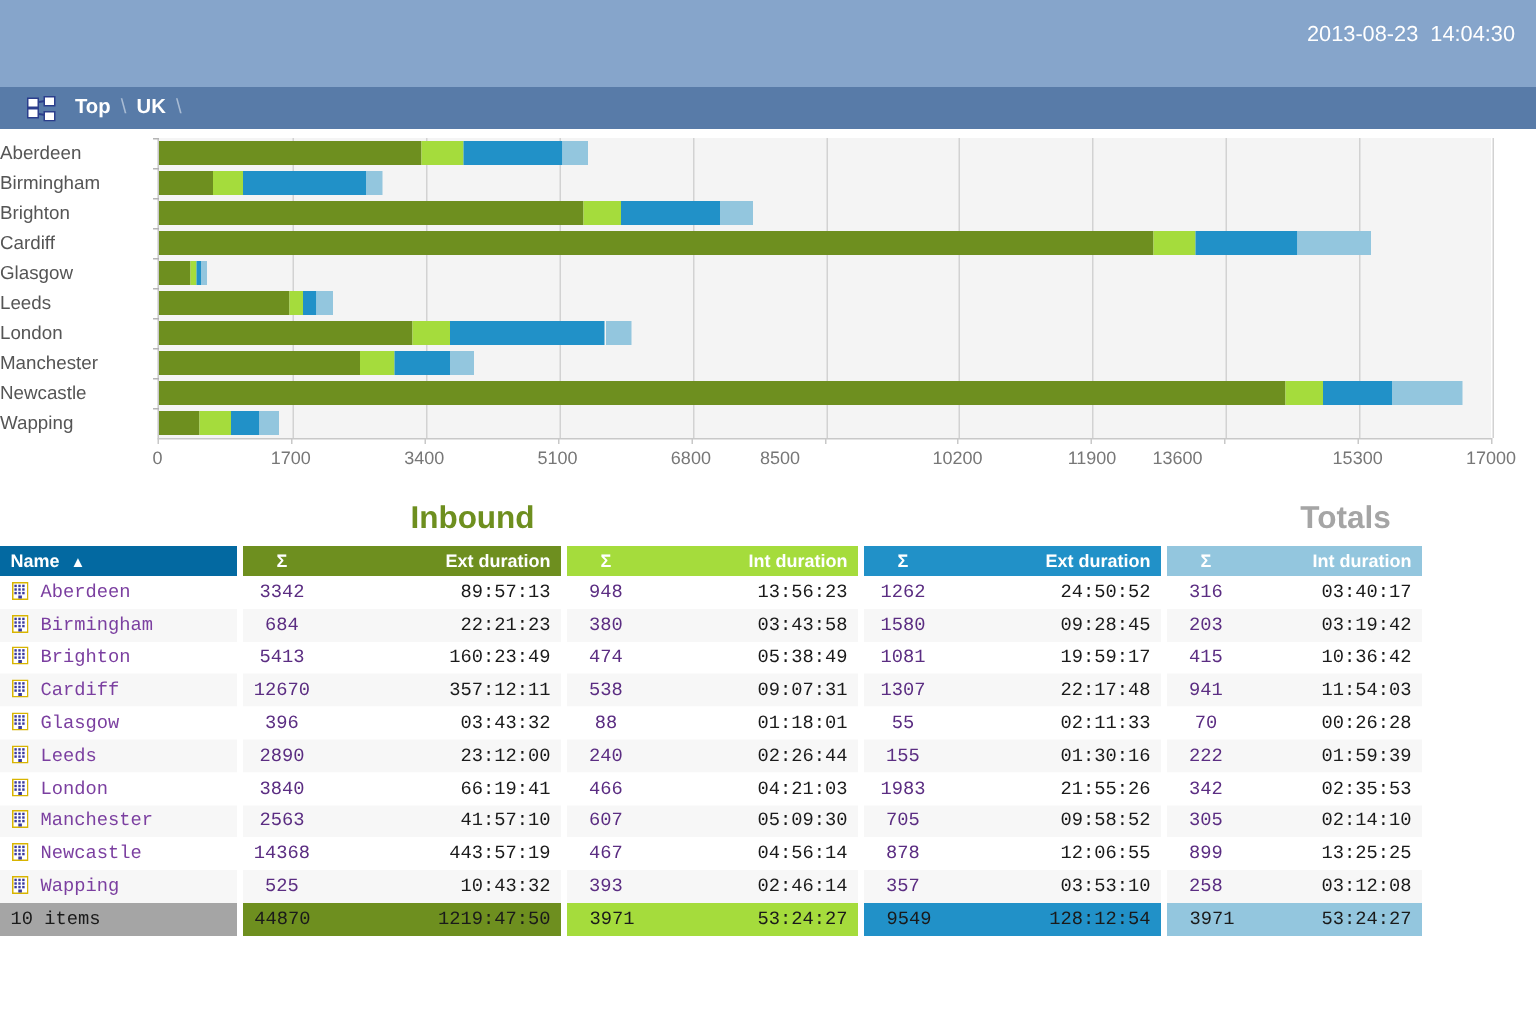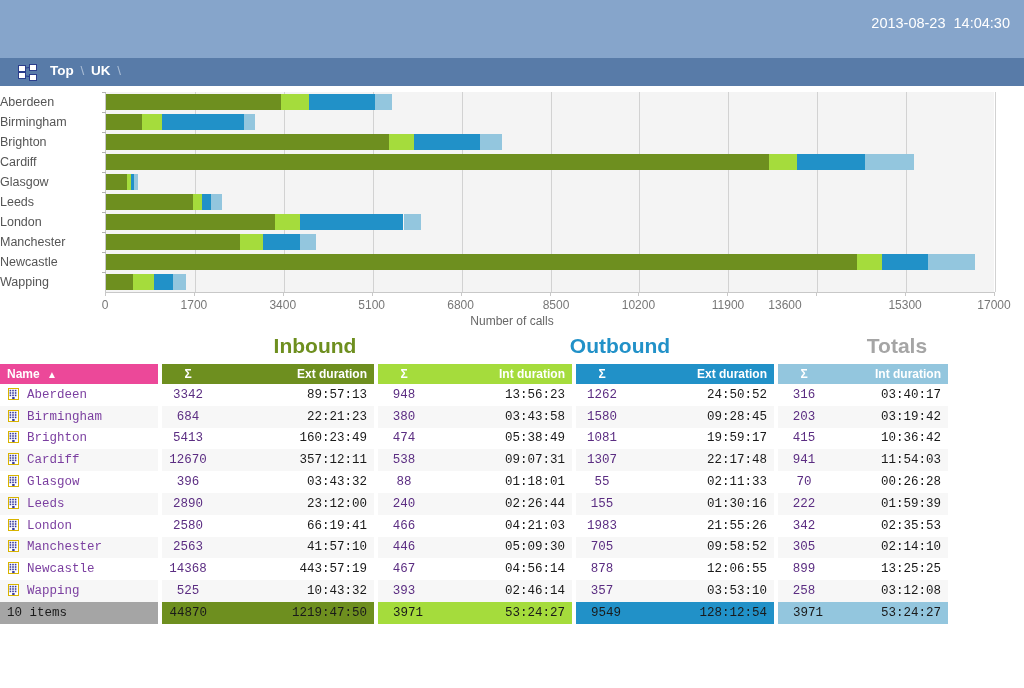--- a/index.html
+++ b/index.html
@@ -180,21 +180,21 @@
     padding: 0 7px;
     white-space: nowrap;
   }
   table.rep td {
     font-size: 12.5px;
     height: 21.8px;
     padding: 0 7px;
     white-space: nowrap;
     color: #1a1a1a;
   }
-  .th-name   { background: #ec4899; text-align: left; }
+  .th-name   { background: #0369a1; text-align: left; }
   .th-og     { background: #6e8f1f; }
   .th-lg     { background: #a5dc3c; }
   .th-bl     { background: #2191c8; }
   .th-lb     { background: #93c6de; }
   .th-gr     { background: #a5a5a5; }
   .th-sig    { text-align: center; width: 46px; }
   .th-dur    { text-align: right; }
 
   .gap { width: 6px; background: #ffffff !important; padding:0 !important; }
 
@@ -359,38 +359,36 @@
       <div class="xticklabel" style="left: 105px; top: 212px;">0</div>
       <div class="xtick" style="left: 193.9px; top: 206px; position: absolute;"></div>
       <div class="xticklabel" style="left: 193.9px; top: 212px;">1700</div>
       <div class="xtick" style="left: 282.8px; top: 206px; position: absolute;"></div>
       <div class="xticklabel" style="left: 282.8px; top: 212px;">3400</div>
       <div class="xtick" style="left: 371.7px; top: 206px; position: absolute;"></div>
       <div class="xticklabel" style="left: 371.7px; top: 212px;">5100</div>
       <div class="xtick" style="left: 460.6px; top: 206px; position: absolute;"></div>
       <div class="xticklabel" style="left: 460.6px; top: 212px;">6800</div>
       <div class="xtick" style="left: 549.5px; top: 206px; position: absolute;"></div>
-      <div class="xticklabel" style="left: 556px; top: 212px;">8500</div>
+      <div class="xticklabel" style="left: 520px; top: 212px;">8500</div>
       <div class="xtick" style="left: 638.4px; top: 206px; position: absolute;"></div>
       <div class="xticklabel" style="left: 638.4px; top: 212px;">10200</div>
       <div class="xtick" style="left: 727.3px; top: 206px; position: absolute;"></div>
       <div class="xticklabel" style="left: 728px; top: 212px;">11900</div>
       <div class="xtick" style="left: 816.2px; top: 206px; position: absolute;"></div>
       <div class="xticklabel" style="left: 785px; top: 212px;">13600</div>
       <div class="xtick" style="left: 905.1px; top: 206px; position: absolute;"></div>
       <div class="xticklabel" style="left: 905.1px; top: 212px;">15300</div>
       <div class="xtick" style="left: 994px; top: 206px; position: absolute;"></div>
       <div class="xticklabel" style="left: 994px; top: 212px;">17000</div>
-      <div class="xaxistitle">Number of calls</div>
     </div>
 </div>
 
 <div class="sections">
   <div class="sect" id="sect-inbound" style="left: 160px; width: 310px; color: rgb(110, 143, 31);">Inbound</div>
-  <div class="sect" id="sect-outbound" style="left: 470px; width: 300px; color: rgb(33, 145, 200);">Outbound</div>
   <div class="sect" id="sect-totals" style="left: 770px; width: 254px; color: rgb(165, 165, 165);">Totals</div>
 </div>
 
 <table class="rep">
   <colgroup>
     <col style="width:158px">
     <col style="width:4px">
     <col style="width:52px">
       <col style="width:160px">
     <col style="width:4px">
@@ -623,21 +621,21 @@
               <rect x="6.8" y="1.8" width="1.6" height="1.6" fill="#3a3a9e"></rect>
               <rect x="1.6" y="4.2" width="1.6" height="1.6" fill="#3a3a9e"></rect>
               <rect x="4.2" y="4.2" width="1.6" height="1.6" fill="#3a3a9e"></rect>
               <rect x="6.8" y="4.2" width="1.6" height="1.6" fill="#3a3a9e"></rect>
               <rect x="1.6" y="6.6" width="1.6" height="1.6" fill="#3a3a9e"></rect>
               <rect x="4.2" y="6.6" width="1.6" height="1.6" fill="#3a3a9e"></rect>
               <rect x="6.8" y="6.6" width="1.6" height="1.6" fill="#3a3a9e"></rect>
               <rect x="4.2" y="9" width="2.4" height="2" fill="#3a3a9e"></rect>
             </svg></span><span>London</span></td>
         <td class="gap"></td>
-        <td class="num">2580</td>
+        <td class="num">3840</td>
         <td class="dur">66:19:41</td>
         <td class="gap"></td>
         <td class="num">466</td>
         <td class="dur">04:21:03</td>
         <td class="gap"></td>
         <td class="num">1983</td>
         <td class="dur">21:55:26</td>
         <td class="gap"></td>
         <td class="num">342</td>
         <td class="dur">02:35:53</td>
@@ -657,21 +655,21 @@
               <rect x="6.8" y="4.2" width="1.6" height="1.6" fill="#3a3a9e"></rect>
               <rect x="1.6" y="6.6" width="1.6" height="1.6" fill="#3a3a9e"></rect>
               <rect x="4.2" y="6.6" width="1.6" height="1.6" fill="#3a3a9e"></rect>
               <rect x="6.8" y="6.6" width="1.6" height="1.6" fill="#3a3a9e"></rect>
               <rect x="4.2" y="9" width="2.4" height="2" fill="#3a3a9e"></rect>
             </svg></span><span>Manchester</span></td>
         <td class="gap"></td>
         <td class="num">2563</td>
         <td class="dur">41:57:10</td>
         <td class="gap"></td>
-        <td class="num">446</td>
+        <td class="num">607</td>
         <td class="dur">05:09:30</td>
         <td class="gap"></td>
         <td class="num">705</td>
         <td class="dur">09:58:52</td>
         <td class="gap"></td>
         <td class="num">305</td>
         <td class="dur">02:14:10</td>
         <td class="gap"></td>
         <td class="tnum">59:19:42</td>
         <td class="tnum">58.919</td>

